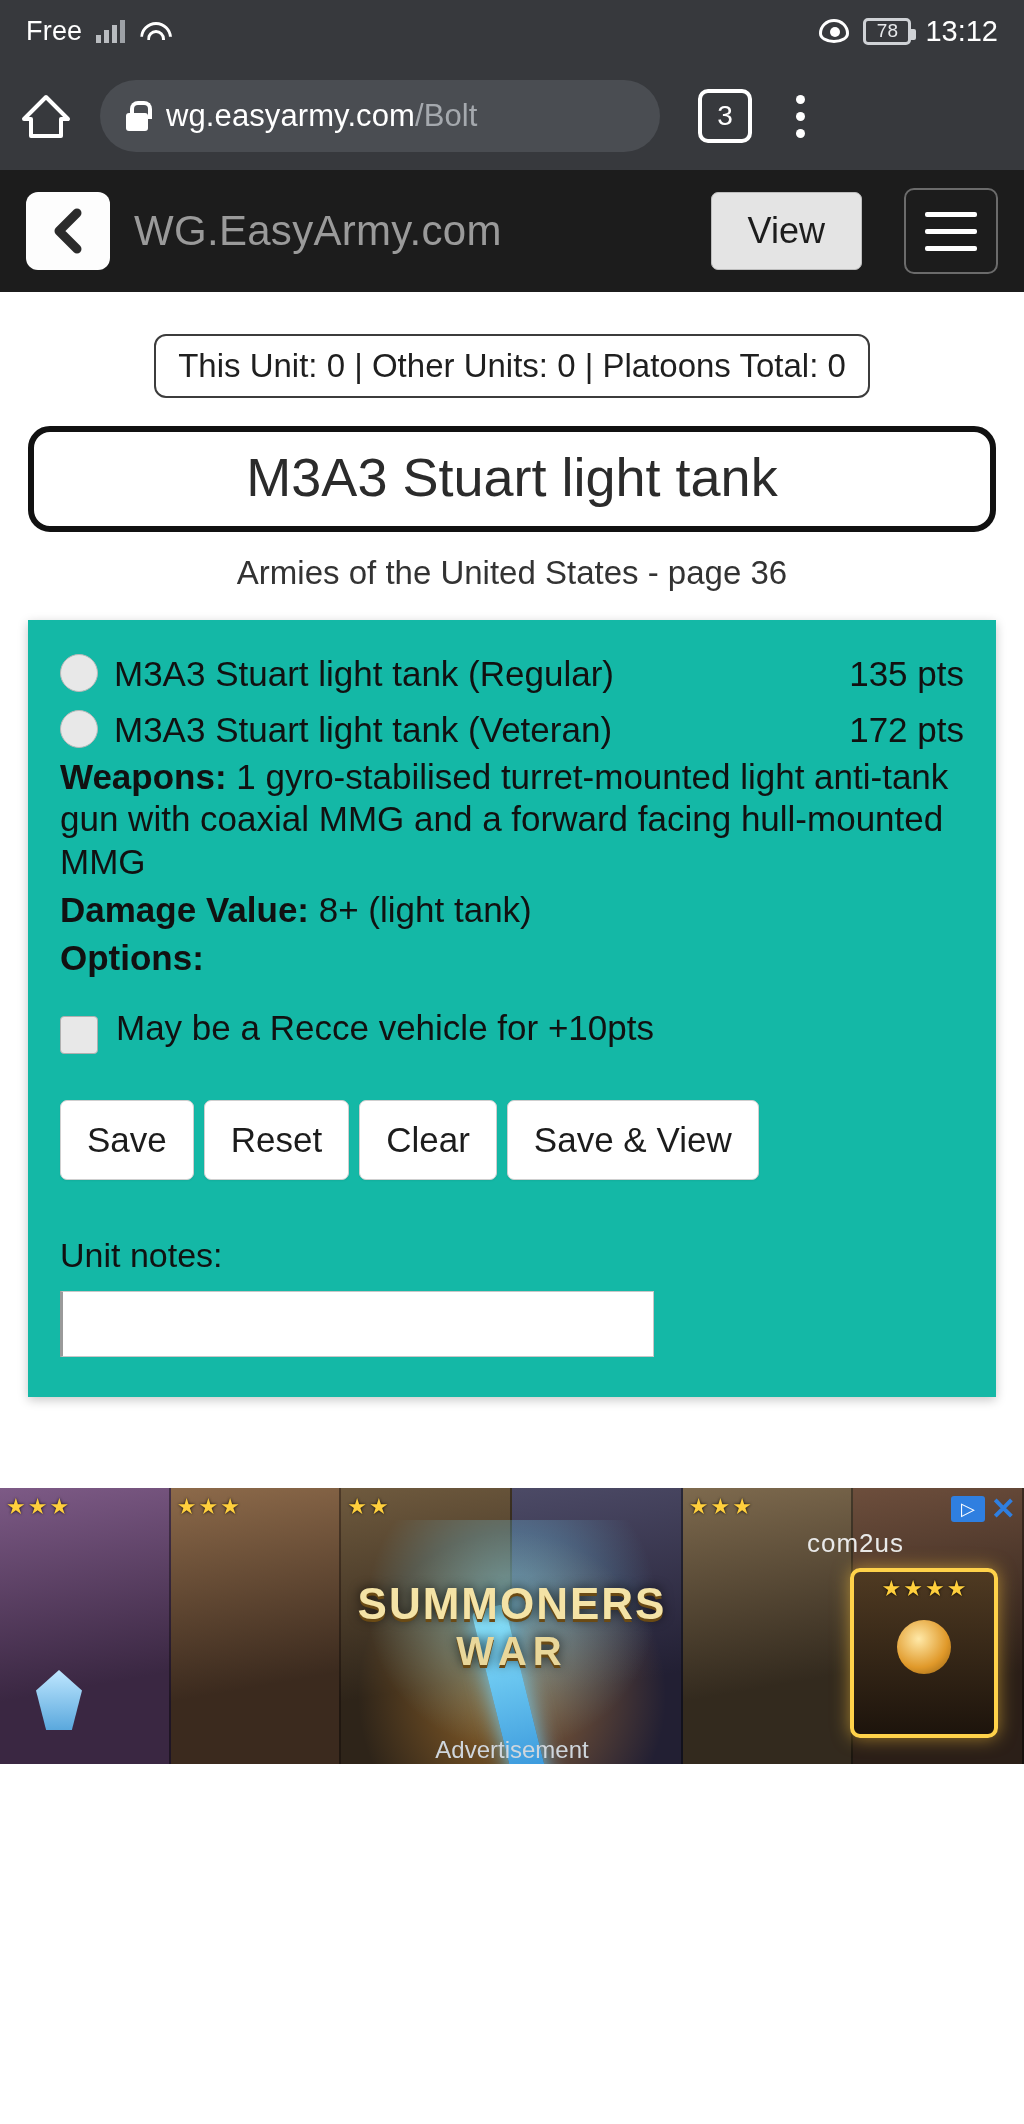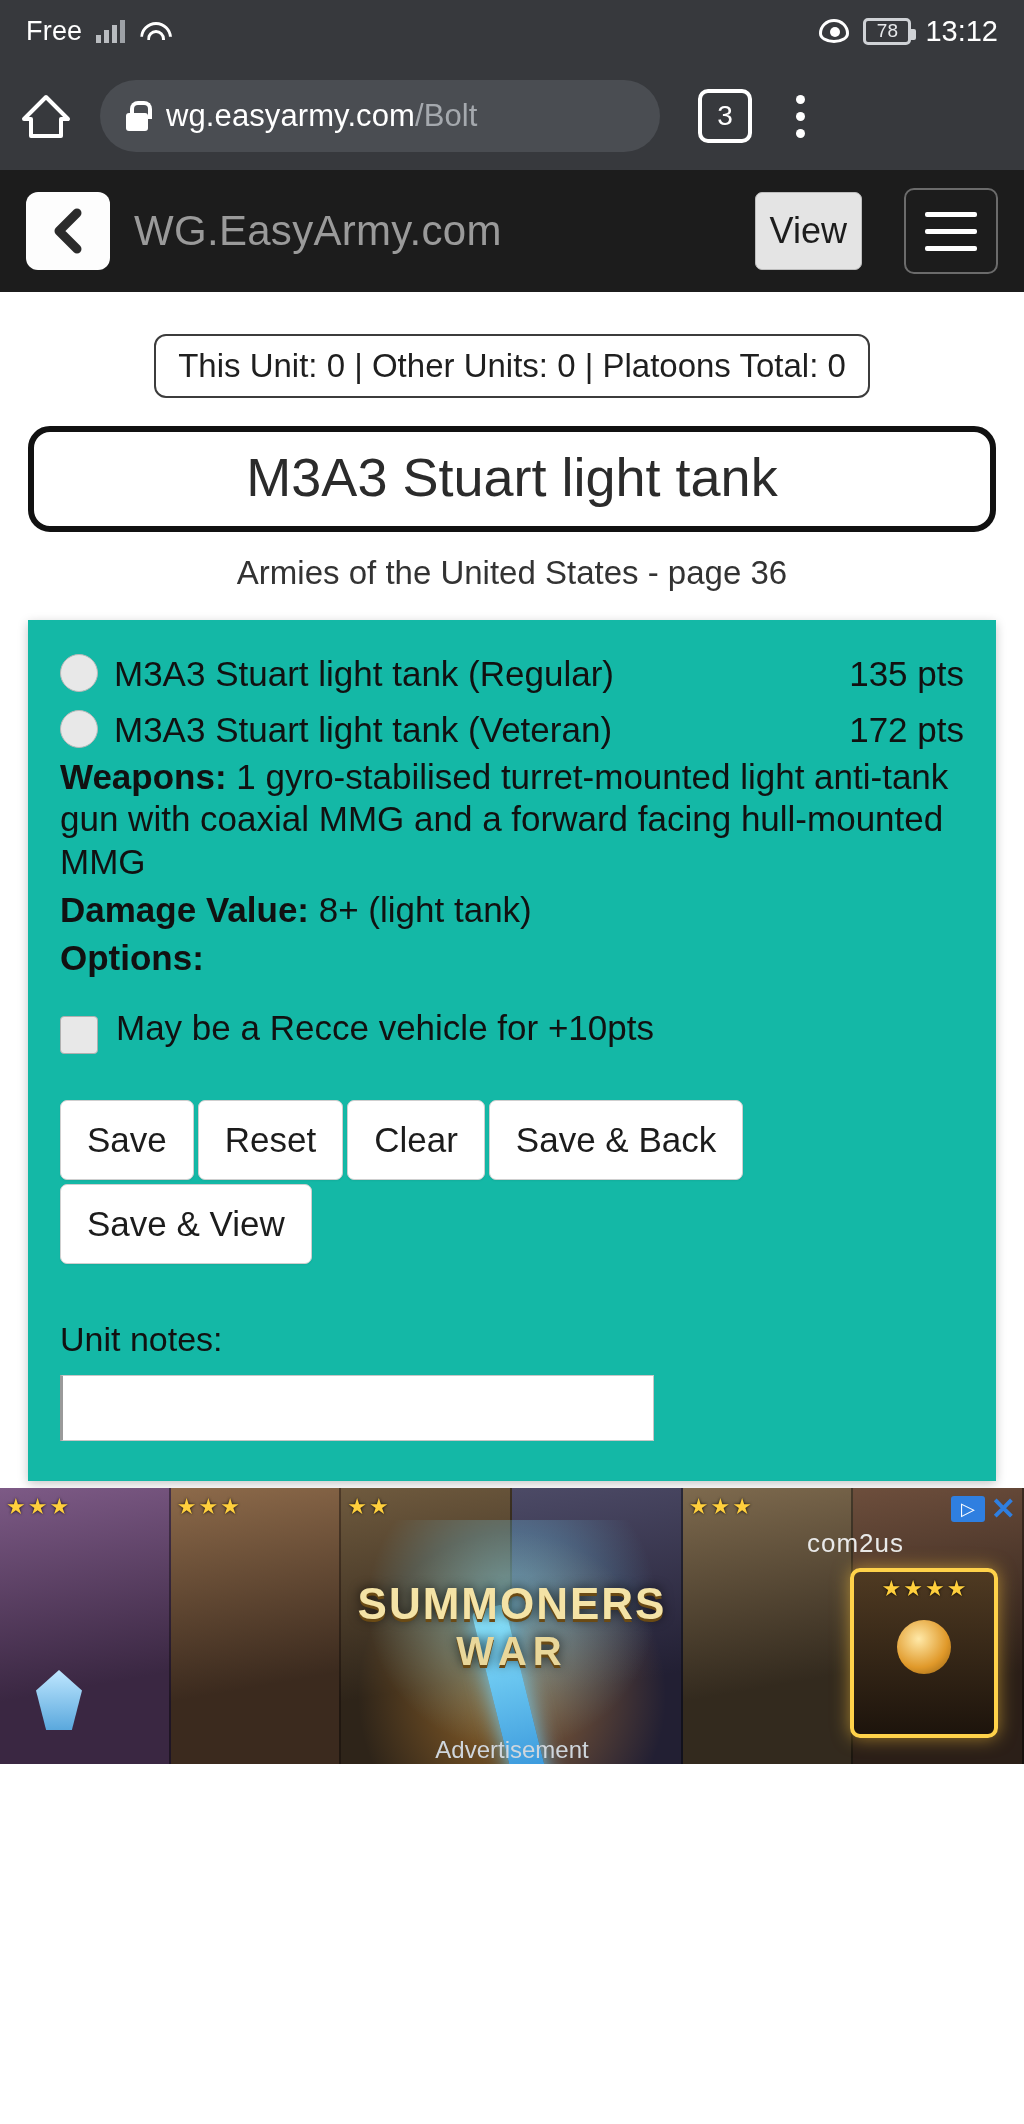--- a/index.html
+++ b/index.html
@@ -92,21 +92,21 @@
   .backbtn {
     width: 84px; height: 78px; background: #fdfdfd; border-radius: 12px;
     display: flex; align-items: center; justify-content: center; flex: 0 0 auto;
   }
   .backbtn svg { display: block; }
   .apptitle {
     color: #9a9a9a; font-size: 42px; letter-spacing: .3px; flex: 1 1 auto;
   }
   .viewbtn {
     background: #e4e4e4; color: #1d1d1d; font-size: 36px;
-    padding: 17px 14px; border-radius: 7px; border: 1px solid #bdbdbd; flex: 0 0 auto; margin-left: 12px;
+    padding: 17px 36px; border-radius: 7px; border: 1px solid #bdbdbd; flex: 0 0 auto; margin-left: 12px;
   }
   .hamburger {
     width: 94px; height: 86px; border: 2px solid #6b6b6b; border-radius: 10px;
     display: flex; flex-direction: column; align-items: center; justify-content: center;
     gap: 12px; flex: 0 0 auto; margin-left: 18px;
   }
   .hamburger i { width: 52px; height: 5px; background: #ffffff; display: block; border-radius: 2px; }
 
   
   .page { background: #ffffff; padding-top: 42px; }
@@ -145,21 +145,21 @@
     font-size: 35px; color: #111111; line-height: 1.21; margin-top: 6px;
   }
   .detail b { font-weight: 700; }
   .checkrow { display: flex; align-items: flex-end; gap: 18px; margin-top: 28px; }
   .checkbox {
     width: 38px; height: 38px; background: #e8e8e8; border: 1px solid #b0b0b0;
     border-radius: 4px; flex: 0 0 auto; position: relative; top: 6px;
   }
   .checklabel { font-size: 35px; color: #111111; }
 
-  .btnrow { display: flex; flex-wrap: wrap; gap: 4px; margin-top: 52px; }
+  .btnrow { display: flex; flex-wrap: wrap; gap: 10px; margin-top: 52px; }
   .btn {
     background: #ffffff; border: 1px solid #cfcfcf; border-radius: 7px;
     padding: 19px 26px; font-size: 35px; color: #1c1c1c;
     box-shadow: 0 1px 2px rgba(0,0,0,.06);
   }
 
   .noteslabel { font-size: 34px; color: #111111; margin-top: 56px; }
   .notesinput {
     margin-top: 16px; height: 66px; width: 594px;
     border: 1px solid #c7c7c7; border-left: 3px solid #9a9a9a;
@@ -340,21 +340,20 @@
 
         <div class="checkrow">
           <span class="checkbox"></span>
           <span class="checklabel"><span>May be a </span><span class="it">Recce</span><span> vehicle for +10pts</span></span>
         </div>
 
         <div class="btnrow">
           <span class="btn">Save</span>
           <span class="btn">Reset</span>
           <span class="btn">Clear</span>
-          <span class="btn">Save &amp; Back</span>
           <span class="btn">Save &amp; View</span>
         </div>
 
         <div class="noteslabel">Unit notes:</div>
         <input class="notesinput" type="text" placeholder="" style="">
 
       </div>
     </div>
 
     <div class="spacer"></div>

